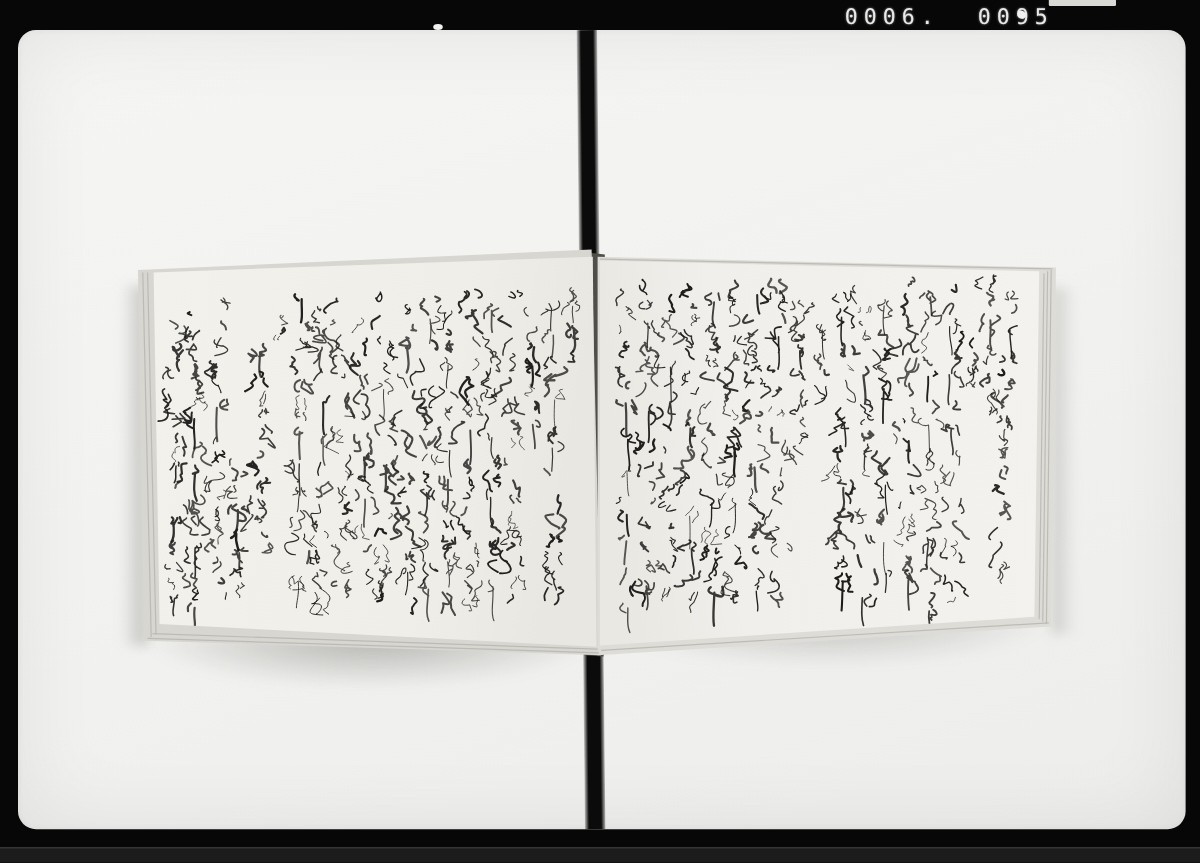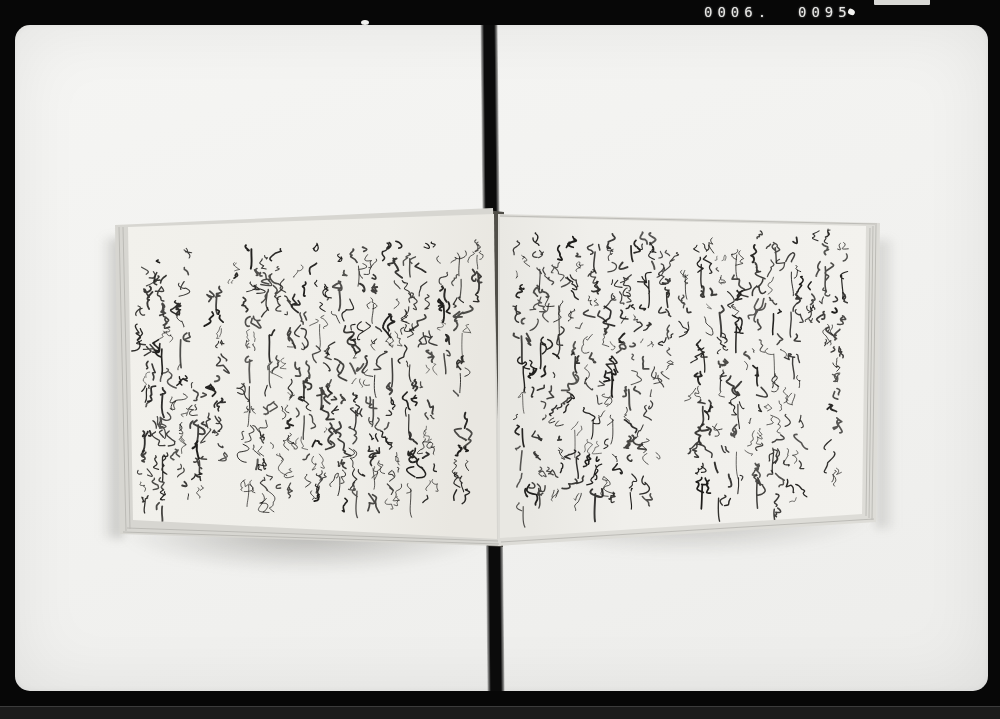--- a/index.html
+++ b/index.html
@@ -20,21 +20,21 @@
   .shadow-right-bottom{left:504px;top:517px;width:368px;height:38px;
       background:radial-gradient(ellipse at 50% 0%,rgba(104,103,98,.34),rgba(104,103,98,0) 72%);}
   .shadow-left-side{left:101px;top:238px;width:22px;height:300px;
       background:linear-gradient(90deg,rgba(110,110,105,0),rgba(110,110,105,.38));}
   .shadow-right-side{left:876px;top:240px;width:20px;height:288px;
       background:linear-gradient(90deg,rgba(120,120,115,.30),rgba(120,120,115,0));}
   .book-svg{position:absolute;left:110px;top:200px;width:780px;height:360px;}
   
   .counter{position:absolute;left:704px;top:4px;height:18px;
            font-family:"DejaVu Sans Mono","Liberation Mono",monospace;
-           font-size:14px;letter-spacing:5px;white-space:pre;
+           font-size:18px;letter-spacing:5px;white-space:pre;
            text-shadow:0 0 2px rgba(255,255,255,.55);}
   .tab{position:absolute;left:874px;top:0;width:56px;height:5px;border-radius:0 0 1px 1px;}
   .speck{position:absolute;border-radius:50%;}
   .speck1{left:361px;top:20px;width:8px;height:5px;}
   .speck2{left:848px;top:9px;width:7px;height:6px;transform:rotate(25deg);border-radius:40% 60% 50% 50%;}
   .bottom-strip{position:absolute;left:0;top:706px;width:1000px;height:13px;
                 border-top:1px solid #3c3c3c;}
 </style>
 </head>
 <body>

